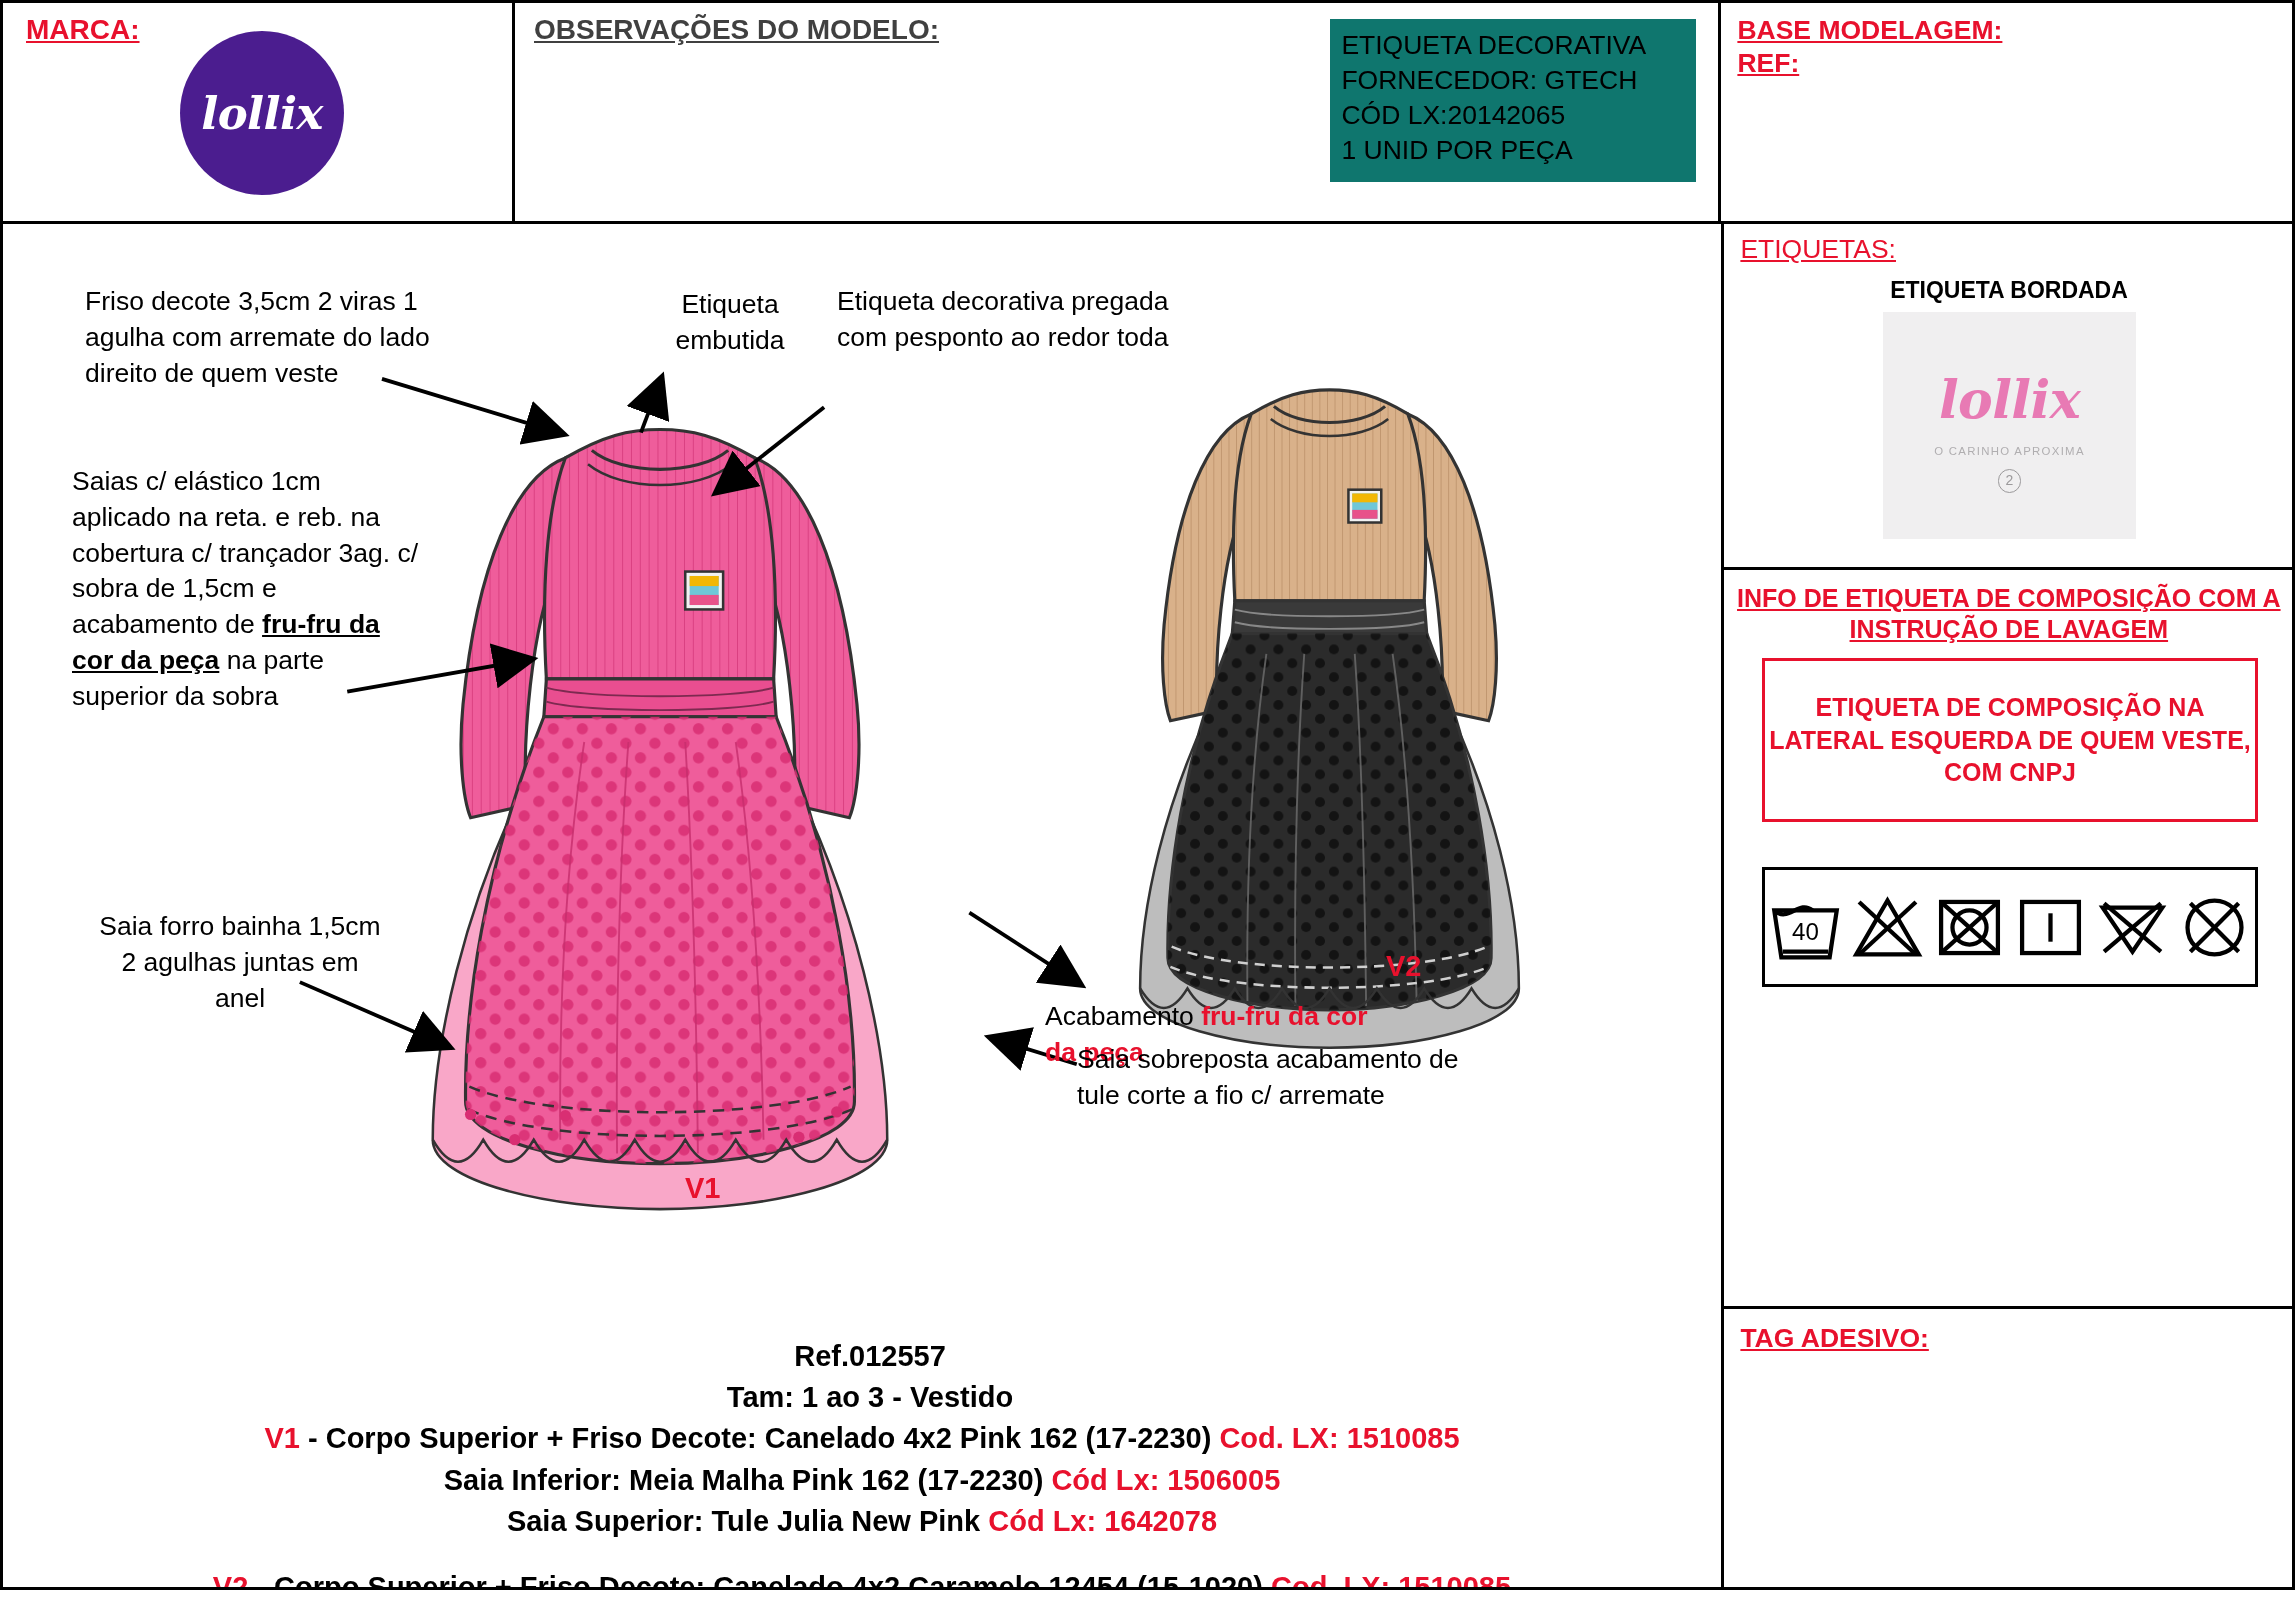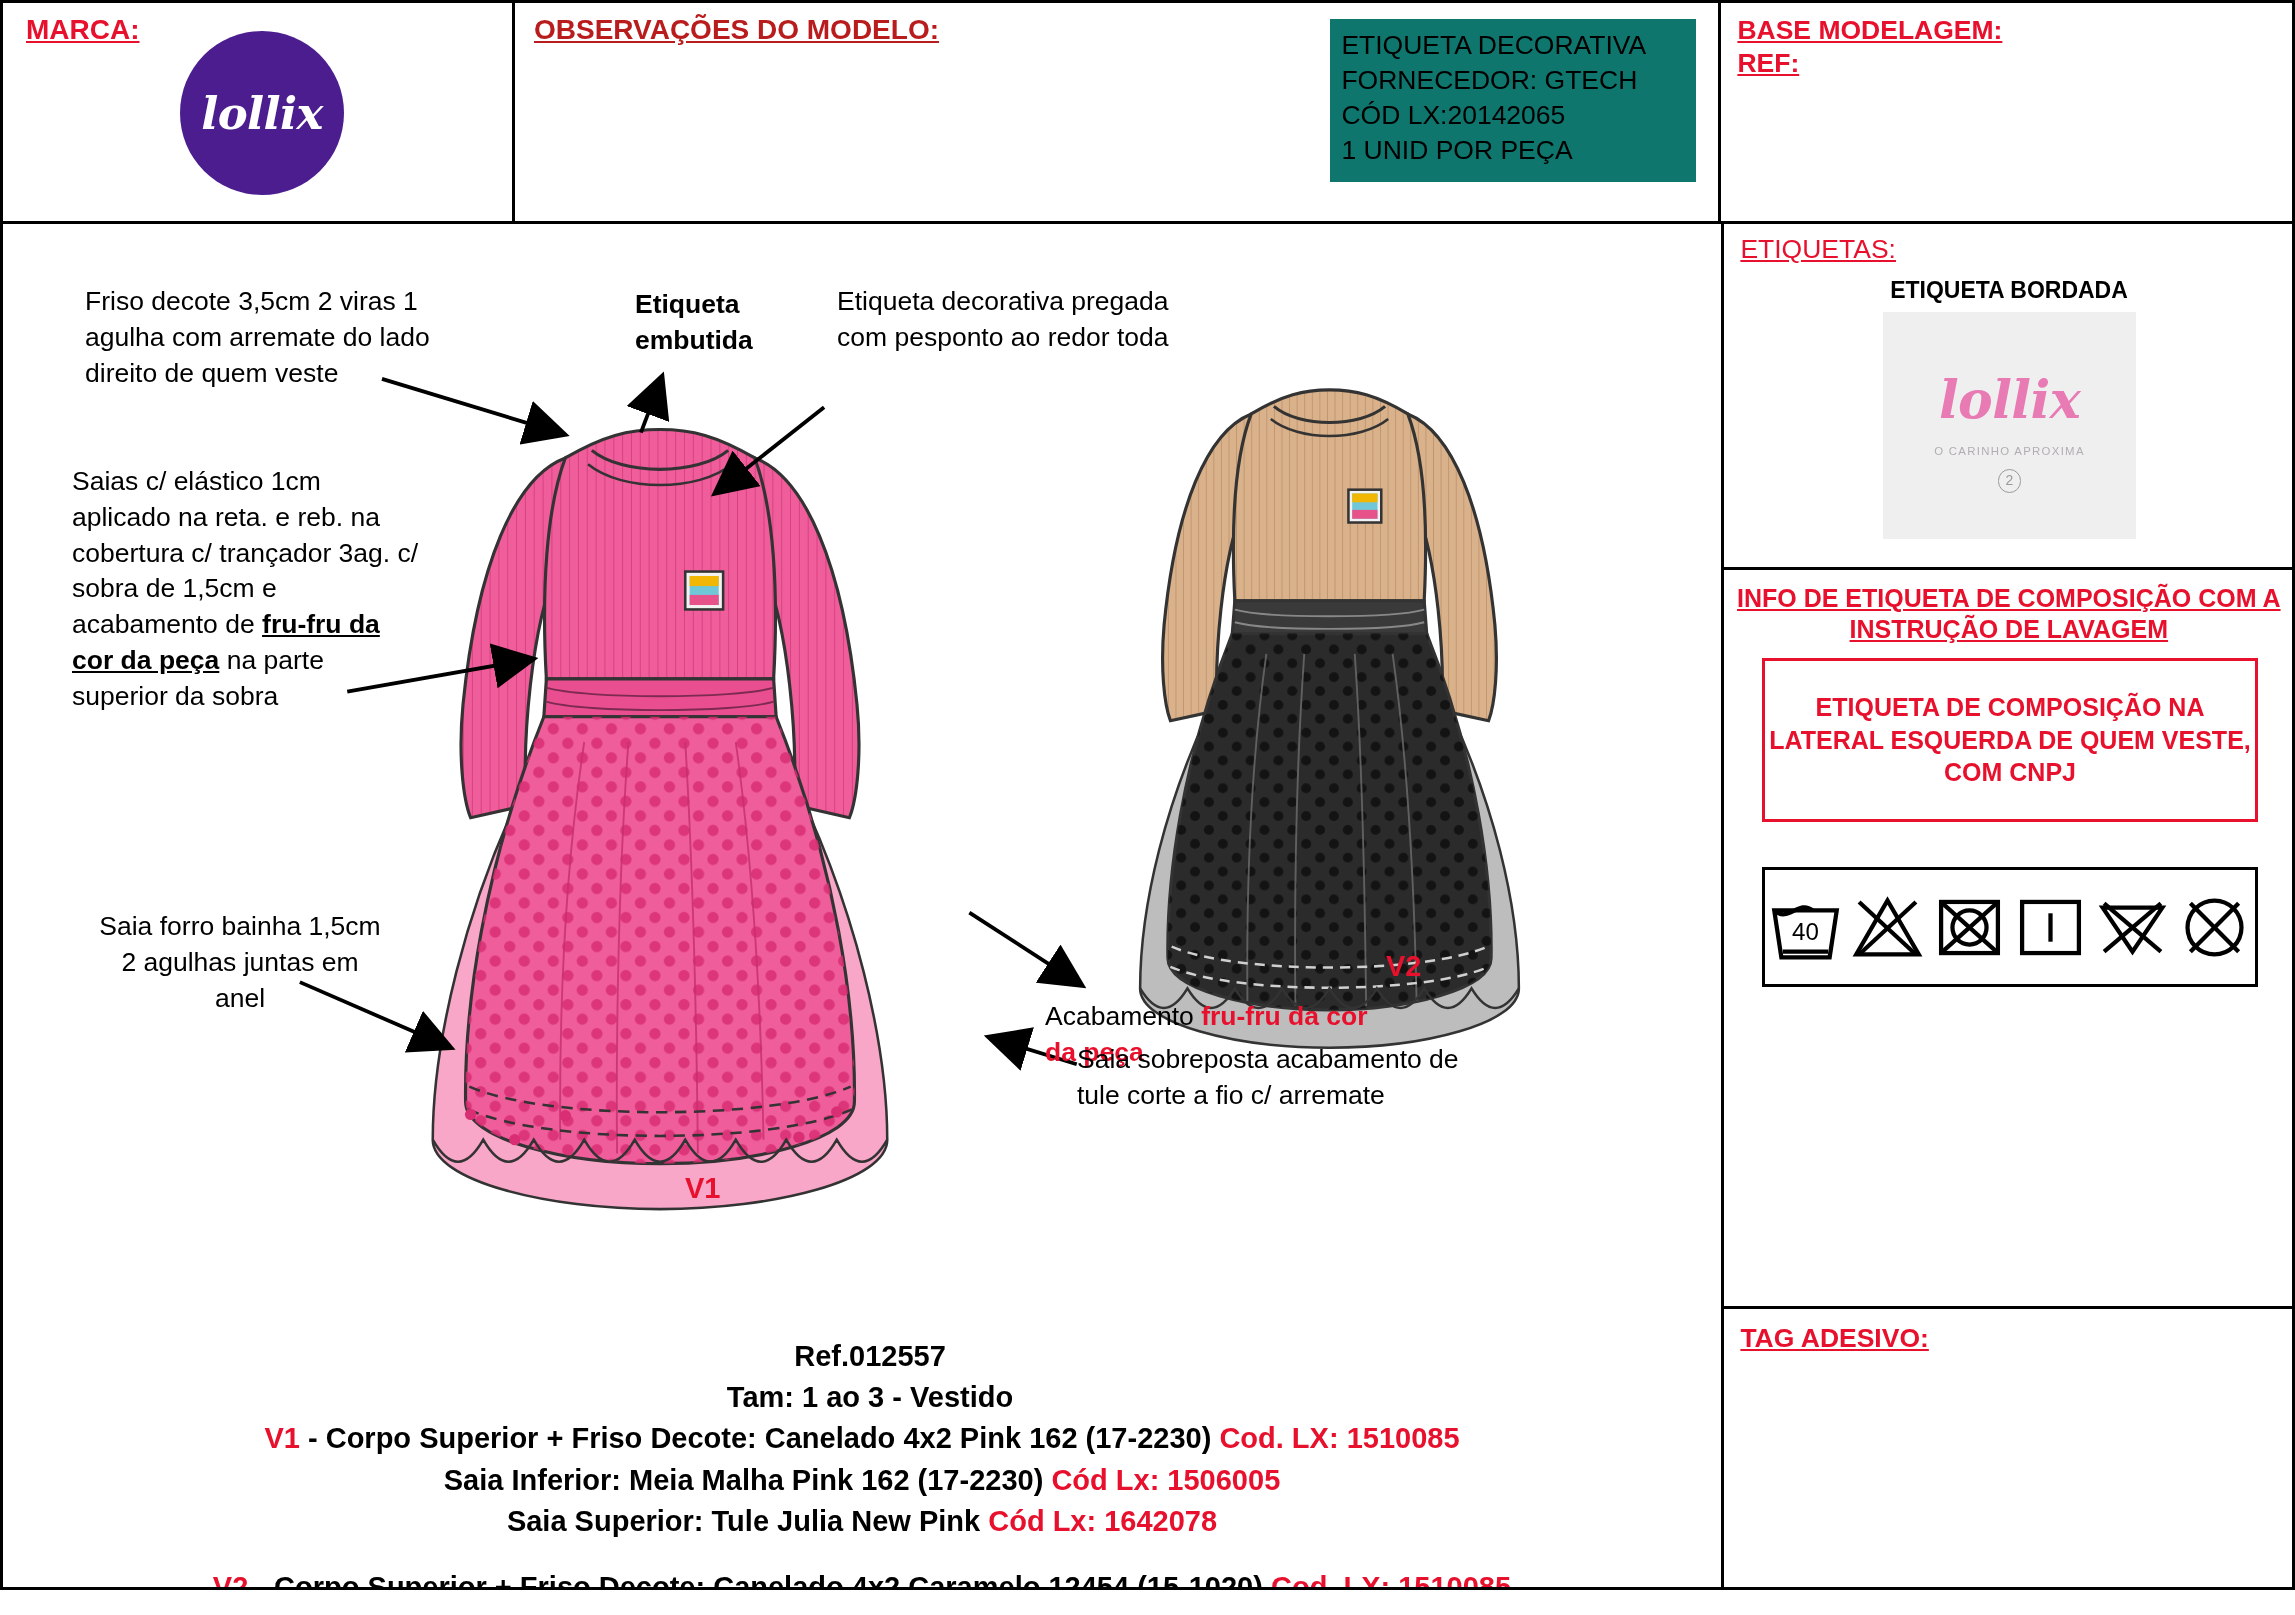--- a/index.html
+++ b/index.html
@@ -17,21 +17,21 @@
   .u{text-decoration:underline;}
 
   
   #top-band{position:absolute;left:0;top:0;width:100%;height:221px;}
   #marca-cell{position:absolute;left:0;top:0;width:512px;height:221px;border-right:3.8px solid #000;border-bottom:3.8px solid #000;box-sizing:border-box;}
   #marca-label{position:absolute;left:23px;top:11.4px;font-size:28px;font-weight:bold;color:#e8112d;text-decoration:underline;}
   #logo-circle{position:absolute;left:177px;top:28px;width:164px;height:164px;border-radius:50%;background:#4b1d8f;}
   #logo-text{position:absolute;left:0;top:0;width:164px;height:164px;display:flex;align-items:center;justify-content:center;color:#fff;font-family:"DejaVu Serif", serif;font-style:italic;font-weight:bold;font-size:45px;letter-spacing:-0.6px;}
 
   #obs-cell{position:absolute;left:512px;top:0;width:1206px;height:221px;border-right:3.8px solid #000;border-bottom:3.8px solid #000;box-sizing:border-box;}
-  #obs-label{position:absolute;left:19px;top:11.4px;font-size:28px;font-weight:bold;color:#b91c1c;text-decoration:underline;}
+  #obs-label{position:absolute;left:19px;top:11.4px;font-size:28px;font-weight:bold;color:#404040;text-decoration:underline;}
   #yellow-box{position:absolute;left:815px;top:16px;width:366px;height:163px;background:#0f766e;box-sizing:border-box;padding:8.8px 11.4px;}
   #yellow-box div{font-size:26.5px;line-height:1.32;color:#000;}
 
   #base-cell{position:absolute;left:1718px;top:0;width:574px;height:221px;border-bottom:3.8px solid #000;box-sizing:border-box;}
   #base-label{position:absolute;left:16.4px;top:11.4px;font-size:26.5px;font-weight:bold;color:#e8112d;text-decoration:underline;line-height:1.22;}
 
   
   #right-col{position:absolute;left:1718px;top:221px;width:574px;height:1387px;border-left:3.8px solid #000;box-sizing:border-box;}
   .rsec{position:absolute;left:0;width:570px;box-sizing:border-box;border-bottom:3.8px solid #000;}
   #etq-sec{top:0;height:346px;}
@@ -313,21 +313,21 @@
     </svg>
 
     <div class="note" style="left:82px;top:60px;width:404px;">Friso decote 3,5cm 2 viras 1 agulha com arremate do lado direito de quem veste</div>
 
     <div class="note" style="left:69px;top:240px;width:354px;">
       <span>Saias c/ elástico 1cm aplicado na reta. e reb. na cobertura c/ trançador 3ag. c/ sobra de 1,5cm e acabamento de </span><span class="bold u">fru-fru da cor da peça</span><span> na parte superior da sobra</span>
     </div>
 
     <div class="note" style="left:95px;top:685px;width:284px;text-align:center;">Saia forro bainha 1,5cm 2 agulhas juntas em anel</div>
 
-    <div class="note" style="left:632px;top:63px;width:190px;font-weight:bold;">Etiqueta embutida</div>
+    <div class="note" style="left:632px;top:63px;width:190px;text-align:center;">Etiqueta embutida</div>
 
     <div class="note" style="left:834px;top:60px;width:335px;">Etiqueta decorativa pregada com pesponto ao redor toda</div>
 
     <div class="note" style="left:1042px;top:739px;width:354px;margin-top:36px;">
       <span>Acabamento </span><span class="bold red">fru-fru da cor da peça</span>
     </div>
 
     <div class="note" style="left:1074px;top:818px;width:430px;">Saia sobreposta acabamento de tule corte a fio c/ arremate</div>
 
     <div class="vlabel" style="left:682px;top:948px;">V1</div>

